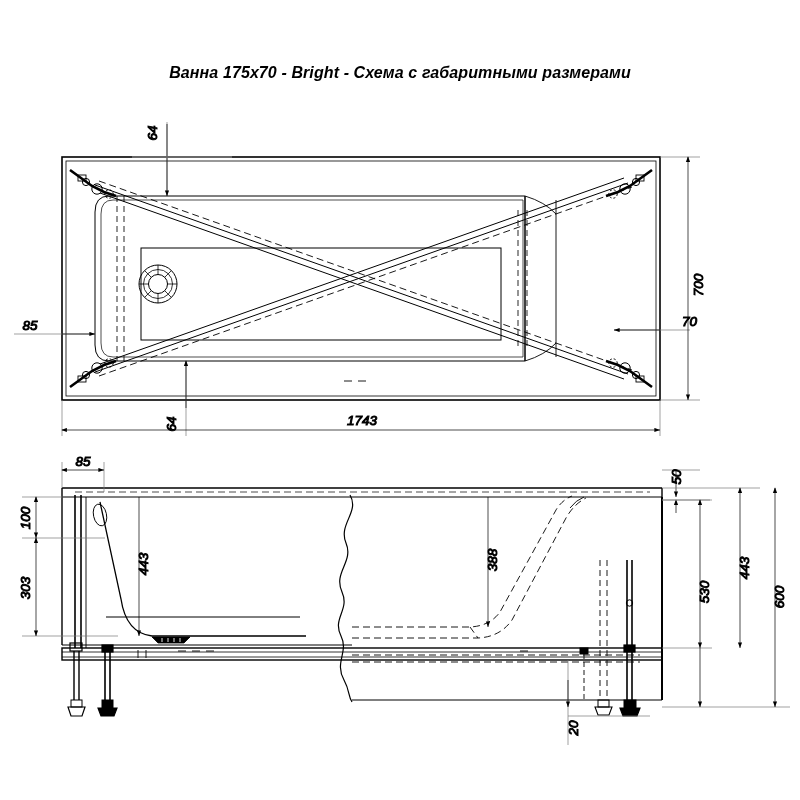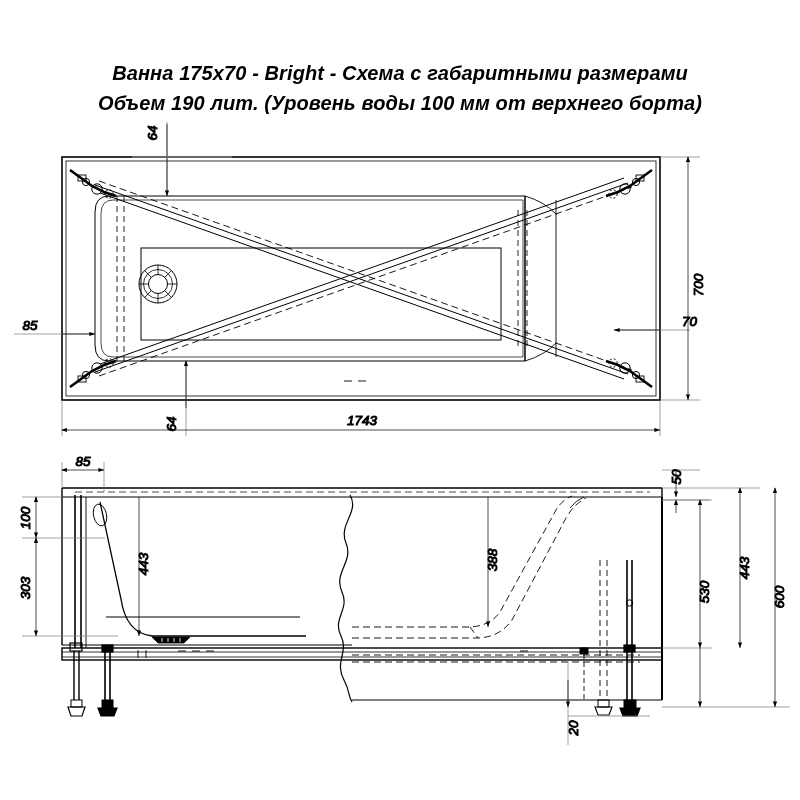--- a/index.html
+++ b/index.html
@@ -19,21 +19,21 @@
   #titleblock {
     position: absolute;
     left: 0;
     top: 58px;
     width: 800px;
     text-align: center;
   }
   .title-line {
     font-style: italic;
     font-weight: bold;
-    font-size: 20px;
+    font-size: 16px;
     color: #000000;
     letter-spacing: 0.1px;
     line-height: 30px;
     white-space: nowrap;
   }
   #drawing {
     position: absolute;
     left: 0;
     top: 0;
   }
@@ -45,21 +45,20 @@
   }
   svg text { user-select: none; }
 </style>
 </head>
 <body>
 
 <div id="sheet">
 
   <div id="titleblock">
     <div class="title-line">Ванна 175х70 - Bright - Схема с габаритными размерами</div>
-    <div class="title-line">Объем 190 лит. (Уровень воды 100 мм от верхнего борта)</div>
   </div>
 
   <svg id="drawing" width="800" height="800" viewBox="0 0 800 800">
     <defs>
       <marker id="ar-end" markerWidth="9" markerHeight="9" refX="8" refY="3" orient="auto" markerUnits="strokeWidth">
         <path d="M0,0 L8,3 L0,6 z" fill="#000"></path>
       </marker>
       <marker id="ar-start" markerWidth="9" markerHeight="9" refX="1" refY="3" orient="auto" markerUnits="strokeWidth">
         <path d="M8,0 L0,3 L8,6 z" fill="#000"></path>
       </marker>

